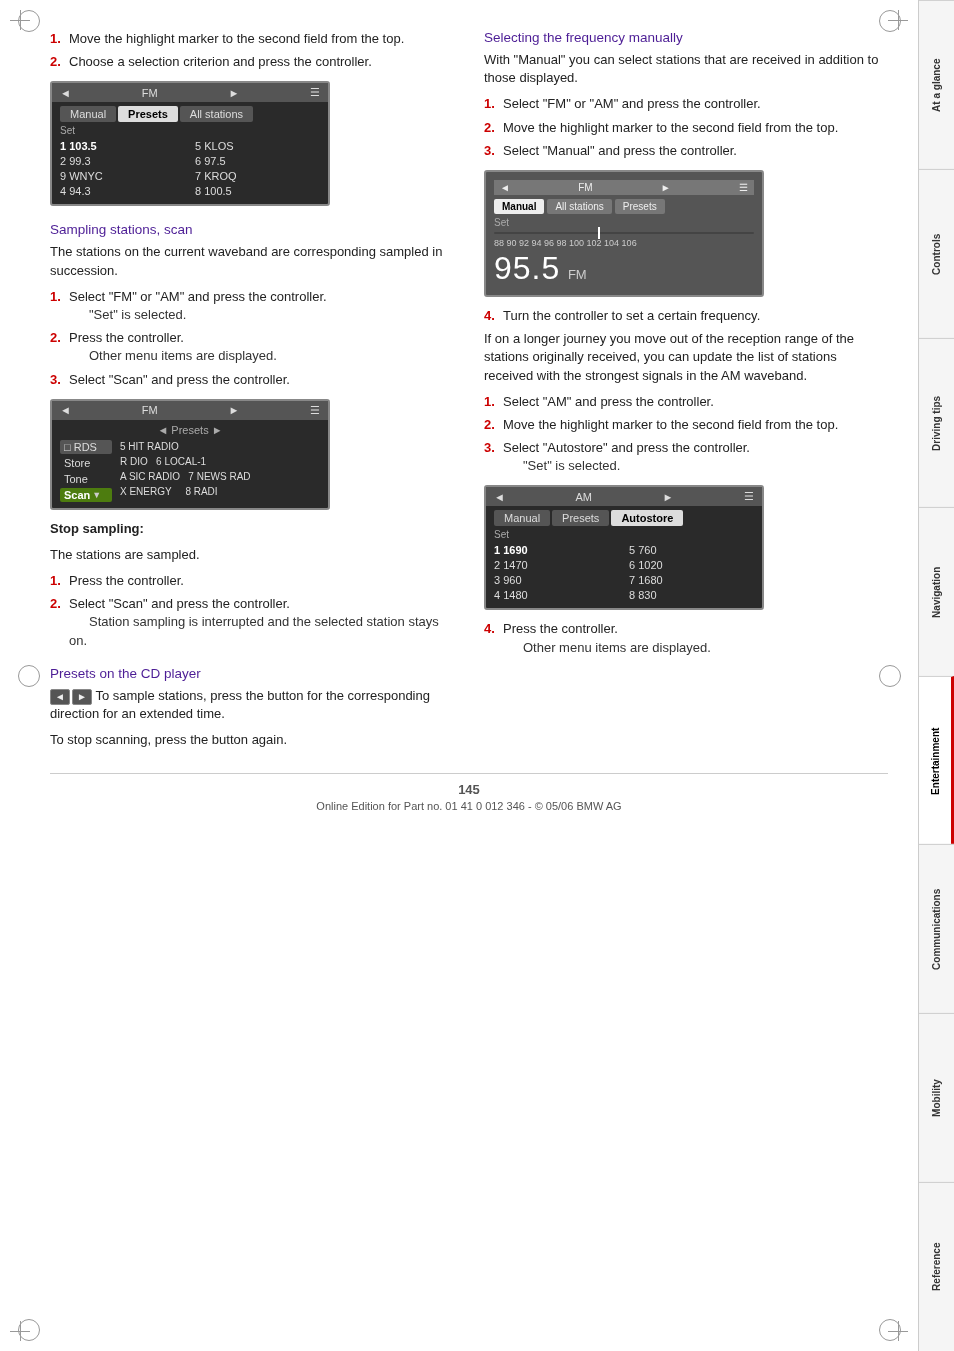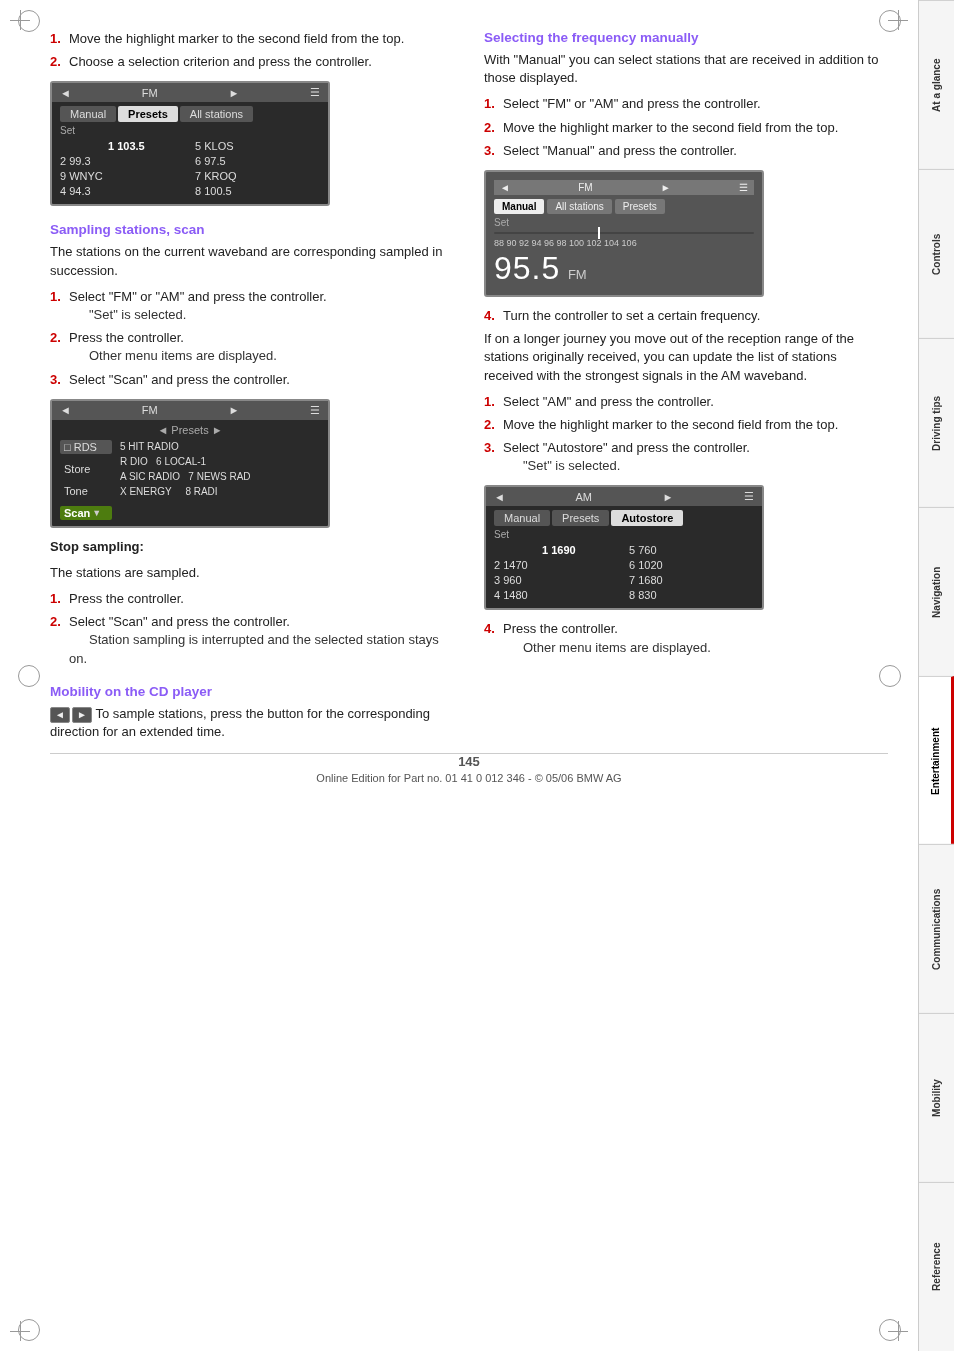--- a/index.html
+++ b/index.html
@@ -90,22 +90,22 @@
     .two-col {
       display: flex;
       gap: 30px;
       margin-top: 10px;
     }
     .col-left { flex: 1; }
     .col-right { flex: 1; }
 
     
     .section-heading {
-      color: #8b5cf6;
-      font-weight: bold;
+      color: #4c1d95;
+      font-weight: normal;
       font-size: 13.5px;
       margin-bottom: 6px;
       margin-top: 16px;
     }
     .section-heading:first-child { margin-top: 0; }
 
     
     .body-text {
       margin-bottom: 8px;
       line-height: 1.4;
@@ -162,21 +162,20 @@
       gap: 1px 10px;
       font-size: 11px;
     }
     .screen-station {
       color: #ddd;
       padding: 1px 0;
     }
     .screen-station.highlight {
       color: #fff;
       font-weight: bold;
-      margin-left: 48px;
     }
 
     
     .fm-screen {
       background: #555;
       margin: 10px 0;
       padding: 8px;
       max-width: 280px;
       border: 2px solid #888;
       border-radius: 3px;
@@ -267,24 +266,25 @@
       display: inline-flex;
       align-items: center;
       justify-content: center;
       font-size: 10px;
       border-radius: 2px;
     }
 
     
     .footer {
       text-align: center;
-      margin-top: 4px;
+      margin-top: 16px;
       font-size: 11px;
       color: #555;
       border-top: 1px solid #ccc;
+      padding-top: 8px;
     }
     .page-number {
       font-weight: bold;
       font-size: 13px;
       margin-bottom: 3px;
     }
 
     
     .step-item {
       display: flex;
@@ -391,21 +391,21 @@
 
       <div class="scan-screen">
         <div class="screen-top-bar">
           <span>◄</span>
           <span>FM</span>
           <span>►</span>
           <span>☰</span>
         </div>
         <div style="text-align:center; font-size:11px; color:#aaa; margin-bottom:4px;">◄ Presets ►</div>
         <div style="display:flex; gap:6px; font-size:11px;">
-          <div style="display:flex; flex-direction:column; gap:8px; min-width:52px;">
+          <div style="display:flex; flex-direction:column; gap:2px; min-width:52px;">
             <div style="background:#555; padding:1px 4px; color:#ddd; border-radius:2px;">□ RDS</div>
             <div style="padding:1px 4px; color:#ddd;">Store</div>
             <div style="padding:1px 4px; color:#ddd;">Tone</div>
             <div style="background:#4d7c0f; padding:1px 4px; color:#fff; font-weight:bold; border-radius:2px; display:flex; align-items:center; gap:2px;">Scan <span style="color:#ccc; font-size:9px;">▼</span></div>
           </div>
           <div style="display:flex; flex-direction:column; gap:2px; flex:1;">
             <div style="color:#ddd; padding:1px 2px; font-size:10px;">5 HIT RADIO</div>
             <div style="color:#ddd; padding:1px 2px; font-size:10px;">R DIO &nbsp; 6 LOCAL-1</div>
             <div style="color:#ddd; padding:1px 2px; font-size:10px;">A SIC RADIO &nbsp; 7 NEWS RAD</div>
             <div style="color:#ddd; padding:1px 2px; font-size:10px;">X ENERGY &nbsp;&nbsp;&nbsp; 8 RADI</div>
@@ -418,28 +418,29 @@
 
       <div class="step-item">
         <span class="step-num">1.</span>
         <span class="step-text">Press the controller.</span>
       </div>
       <div class="step-item">
         <span class="step-num">2.</span>
         <span class="step-text">Select "Scan" and press the controller.<br><span class="indent">Station sampling is interrupted and the selected station stays on.</span></span>
       </div>
 
-      <div class="section-heading">Mobility on the CD player</div>
+      <div class="section-heading">Presets on the CD player</div>
       <p class="body-text">
         <span class="cd-buttons">
           <span class="cd-btn">◄</span>
           <span class="cd-btn">►</span>
         </span>
         <span>To sample stations, press the button for the corresponding direction for an extended time.</span>
       </p>
+      <p class="body-text">To stop scanning, press the button again.</p>
     </div>
 
     <div class="col-right">
 
       <div class="section-heading">Selecting the frequency manually</div>
       <p class="body-text">With "Manual" you can select stations that are received in addition to those displayed.</p>
 
       <div class="step-item">
         <span class="step-num">1.</span>
         <span class="step-text">Select "FM" or "AM" and press the controller.</span>

